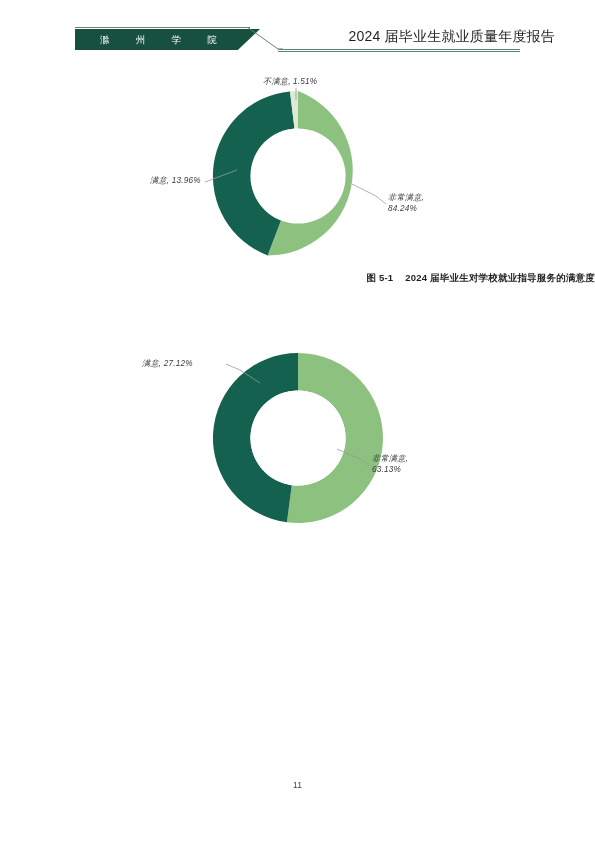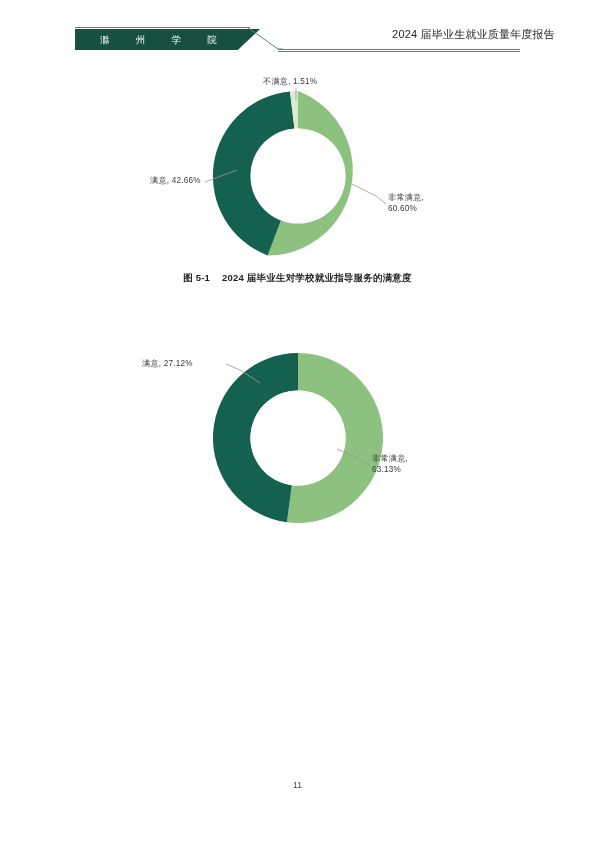--- a/index.html
+++ b/index.html
@@ -84,40 +84,41 @@
     left: 278px;
     top: 51px;
     width: 242px;
     height: 1px;
     background: #5d8476;
   }
   .header-title {
     position: absolute;
     right: 40px;
     top: 27px;
-    font-size: 11px;
+    font-size: 14px;
     color: #231f20;
     line-height: 1.3;
     white-space: nowrap;
     letter-spacing: 0.2px;
   }
 
   
   .figure {
     position: absolute;
     left: 0;
     width: 595px;
   }
   #figure-1 { top: 64px; }
   #figure-2 { top: 336px; }
 
   .chart-area {
     position: relative;
     width: 595px;
     height: 200px;
+    font-style: italic;
   }
   .donut-wrap {
     position: absolute;
     left: 50%;
     transform: translateX(-50%);
   }
   #figure-1 .donut-wrap { top: 22px; }
   #figure-2 .donut-wrap { top: 12px; }
 
   .donut-svg { display: block; }
@@ -143,21 +144,21 @@
 
   .leader {
     position: absolute;
     overflow: visible;
   }
 
   .caption {
     position: absolute;
     left: 0;
     width: 595px;
-    text-align: center;
+    text-align: right;
     font-size: 9.5px;
     font-weight: bold;
     color: #231f20;
     letter-spacing: 0.2px;
   }
   #figure-1 .caption { top: 208px; }
   #figure-2 .caption { top: 210px; }
   .caption .cap-gap { display: inline-block; width: 12px; }
 
   
@@ -209,25 +210,25 @@
       </div>
 
       <svg class="leader" style="left:0;top:0;width:595px;height:200px;">
         <path d="M296,24 L296,36" stroke="#9a9a9a" stroke-width="0.8" fill="none"></path>
         <path d="M205,118 L237,106" stroke="#9a9a9a" stroke-width="0.8" fill="none"></path>
         <path d="M386,140 L376,132 L352,120" stroke="#9a9a9a" stroke-width="0.8" fill="none"></path>
       </svg>
 
       <div class="chart-label" id="f1-label-unsatisfied">不满意, 1.51%</div>
 
-      <div class="chart-label" id="f1-label-satisfied">满意, 42.66%</div>
+      <div class="chart-label" id="f1-label-satisfied">满意, 13.96%</div>
 
       <div class="chart-label center" id="f1-label-very">
         <div>非常满意,</div>
-        <div>60.60%</div>
+        <div>84.24%</div>
       </div>
     </div>
 
     <div class="caption">
       <span>图 5-1</span><span class="cap-gap"></span><span>2024 届毕业生对学校就业指导服务的满意度</span>
     </div>
   </div>
 
   <div class="figure" id="figure-2">
     <div class="chart-area">

